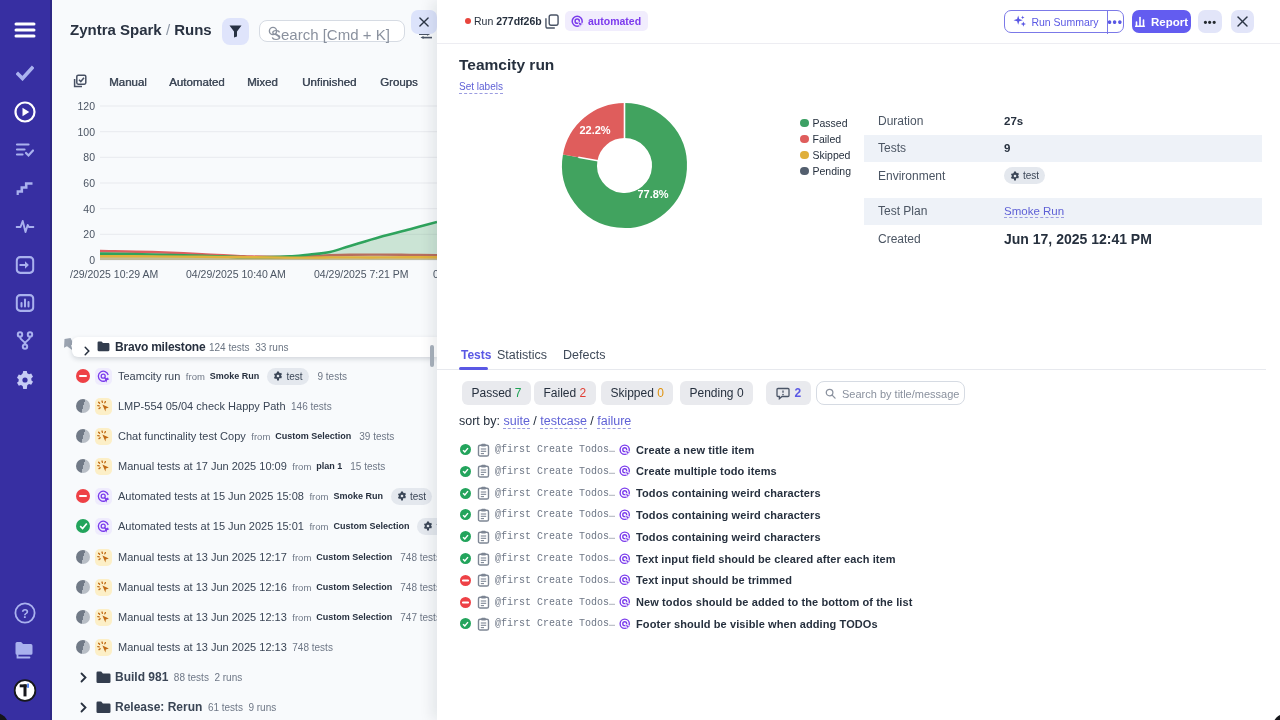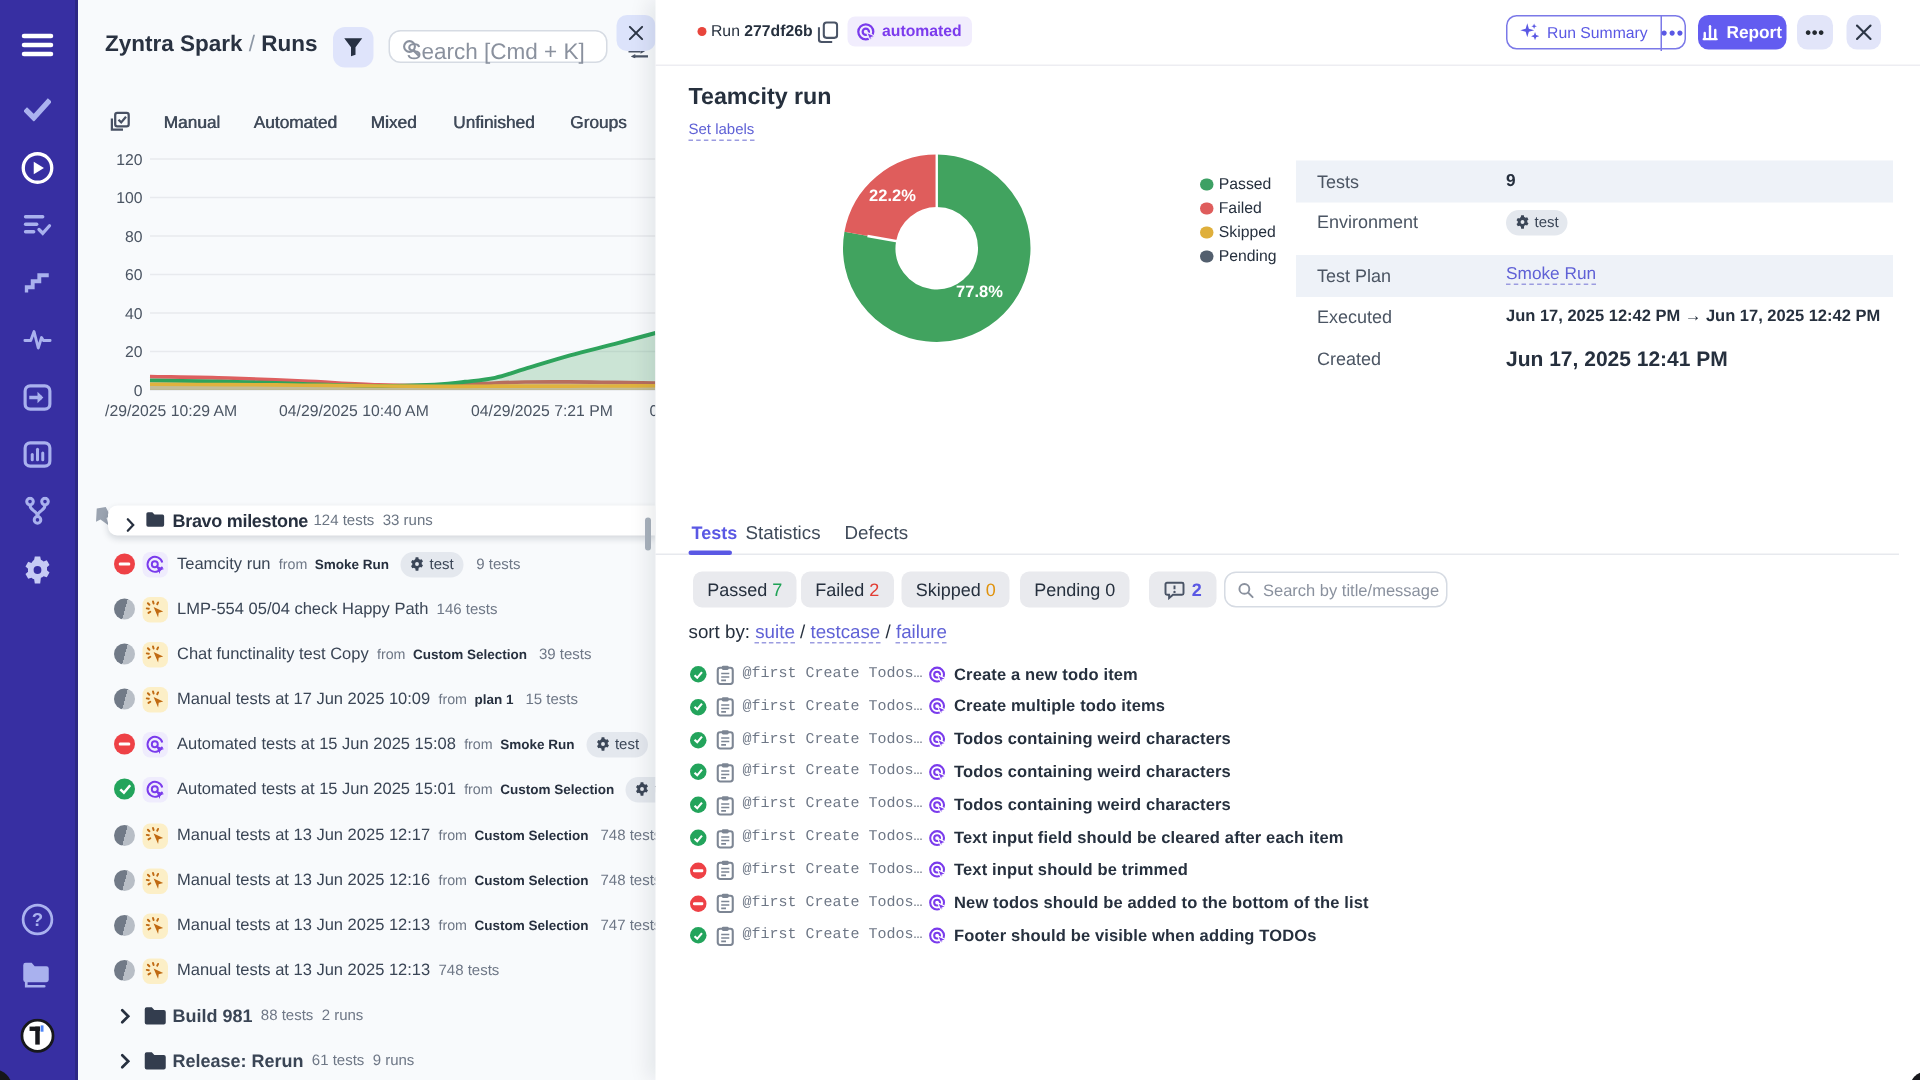--- a/index.html
+++ b/index.html
@@ -528,46 +528,46 @@
         <span style="width:8.5px;height:8.5px;border-radius:50%;background:#dfaf3b;margin-right:4px;"></span>
         <span style="font-size:10.5px;color:#26303e;">Skipped</span>
       </div>
       <div style="display:flex;align-items:center;height:16px;">
         <span style="width:8.5px;height:8.5px;border-radius:50%;background:#535f6e;margin-right:4px;"></span>
         <span style="font-size:10.5px;color:#26303e;">Pending</span>
       </div>
     </div>
 
   <div class="abs" id="dettable" style="left:427px;top:107px;width:398px;">
+      <div class="trow">
+        <span class="tlabel">Duration</span>
+        <span class="tval">
+          <b style="font-size:11.5px;color:#26303e;">27s</b>
+        </span>
+      </div>
       <div class="trow striped">
         <span class="tlabel">Tests</span>
         <span class="tval">
           <b style="font-size:11.5px;color:#26303e;">9</b>
         </span>
       </div>
       <div class="trow">
         <span class="tlabel">Environment</span>
         <span class="tval">
           <span class="envpill" style="margin:0;"><svg width="10" height="10" viewBox="0 0 20 20">
               <path fill="#3b4657" d="M8.2 1h3.6l.45 2.2a7 7 0 0 1 1.8 1.05l2.15-.72 1.8 3.1-1.7 1.5a7 7 0 0 1 0 2.1l1.7 1.5-1.8 3.1-2.15-.72a7 7 0 0 1-1.8 1.05L11.8 19H8.2l-.45-2.84a7 7 0 0 1-1.8-1.05l-2.15.72-1.8-3.1 1.7-1.5a7 7 0 0 1 0-2.1l-1.7-1.5 1.8-3.1 2.15.72A7 7 0 0 1 7.75 3.2Z"></path>
               <circle cx="10" cy="10" r="2.6" fill="#e4e8ee"></circle>
             </svg>test</span>
         </span>
       </div>
       <div style="height:8px"></div>
       <div class="trow striped">
         <span class="tlabel">Test Plan</span>
         <span class="tval">
           <span style="font-size:11.5px;color:#5f61d6;border-bottom:1px dashed #9b9ce0;">Smoke Run</span>
-        </span>
-      </div>
-      <div class="trow">
-        <span class="tlabel">Executed</span>
-        <span class="tval">
-          <b style="font-size:11px;color:#26303e;">Jun 17, 2025 12:42 PM → Jun 17, 2025 12:42 PM</b>
         </span>
       </div>
       <div class="trow">
         <span class="tlabel">Created</span>
         <span class="tval">
           <b style="font-size:14px;color:#26303e;">Jun 17, 2025 12:41 PM</b>
         </span>
       </div>
     </div>
 
@@ -620,21 +620,21 @@
         <span class="mono">@first Create Todos…</span>
         <span class="atico">
           <svg width="12" height="12" viewBox="0 0 13 13">
             <g fill="none" stroke="#7a3bec" stroke-width="1.5">
               <circle cx="6.2" cy="6.2" r="5"></circle>
               <circle cx="6.2" cy="6.2" r="2.1"></circle>
             </g>
             <path d="M6.6 6.4 L12.6 9.2 L9.8 10 L9.4 12.8 Z" fill="#7a3bec" stroke="#fff" stroke-width="0.8"></path>
           </svg>
         </span>
-        <span class="mtitle">Create a new todo item</span>
+        <span class="mtitle">Create a new title item</span>
       </div>
       <div class="mrow" style="top:463.3px">
         <span class="mst" style="background:#23a45c;">
           <svg width="7" height="6" viewBox="0 0 9 8">
             <path d="M1.2 4.2 L3.6 6.5 L7.8 1.5" stroke="#fff" stroke-width="1.9" fill="none"></path>
           </svg>
         </span>
         <svg class="clipico" width="13" height="14" viewBox="0 0 13 14">
           <rect x="1.5" y="2.2" width="10" height="10.8" rx="1.6" stroke="#7d8694" stroke-width="1.4" fill="none"></rect>
           <rect x="4.2" y="0.8" width="4.6" height="2.8" rx="0.9" fill="#7d8694"></rect>

